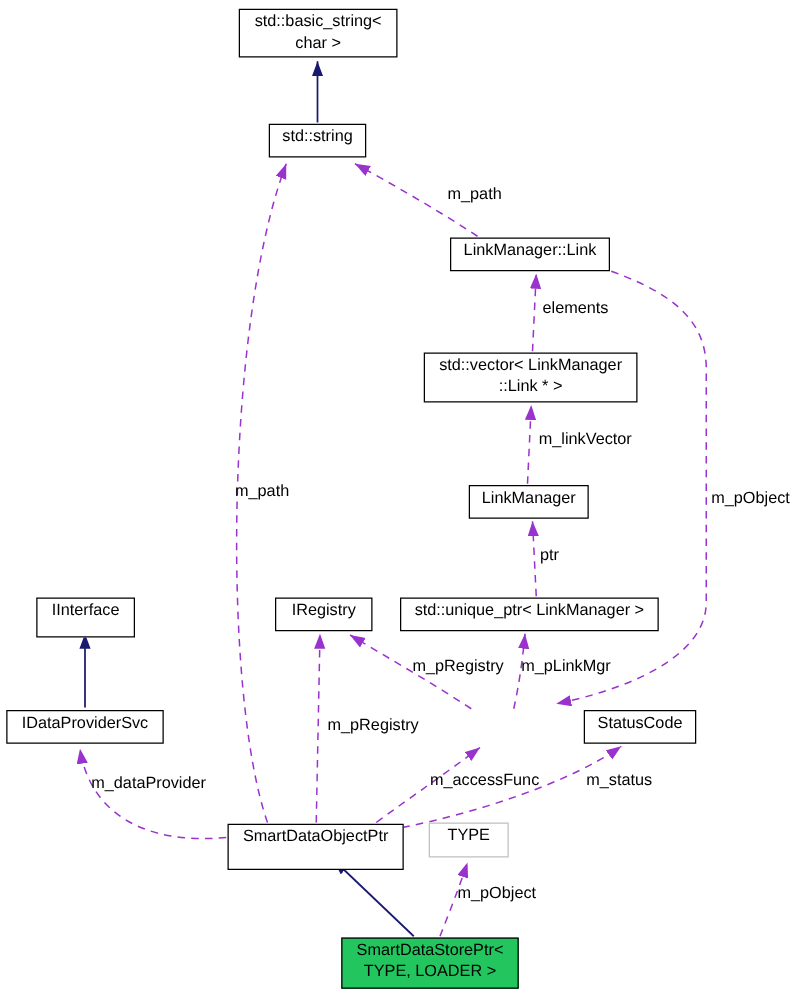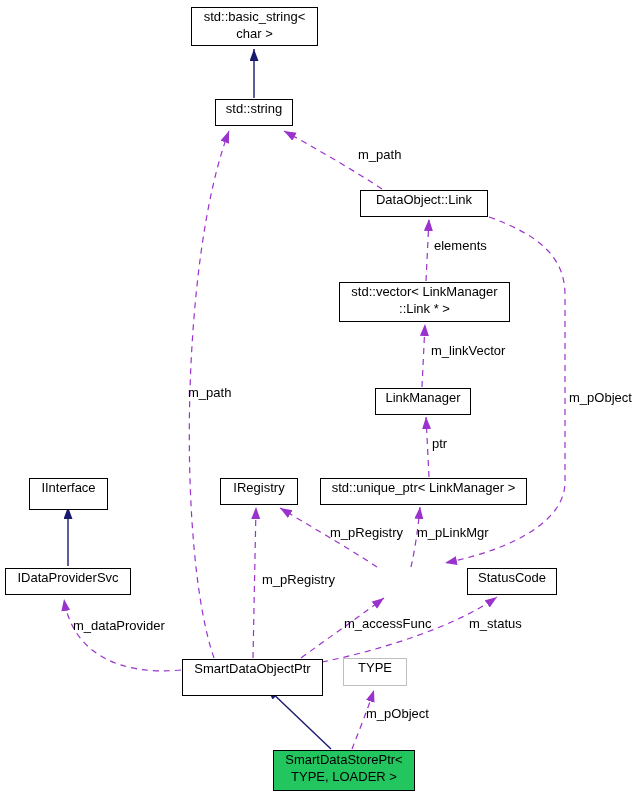--- a/index.html
+++ b/index.html
@@ -86,21 +86,21 @@
     <path class="edge-dashed" d="M 352,749 C 359,731 367,711 374,690" marker-end="url(#ah-dash)"></path>
   </svg>
 
   <div class="node" style="left:191px; top:7px; width:127px; height:39px">
     <span>std::basic_string&lt;</span>
     <span>char &gt;</span>
   </div>
 
   <div class="node" style="left:215px; top:99px; width:78px; height:27px">std::string</div>
 
-  <div class="node" style="left:360px; top:190px; width:128px; height:27px">DataObject::Link</div>
+  <div class="node" style="left:360px; top:190px; width:128px; height:27px">LinkManager::Link</div>
 
   <div class="node" style="left:375px; top:388px; width:96px; height:27px">LinkManager</div>
 
   <div class="node" style="left:339px; top:282px; width:171px; height:40px">
     <span>std::vector&lt; LinkManager</span>
     <span>::Link * &gt;</span>
   </div>
 
   <div class="node" style="left:220px; top:478px; width:78px; height:27px">IRegistry</div>
 

